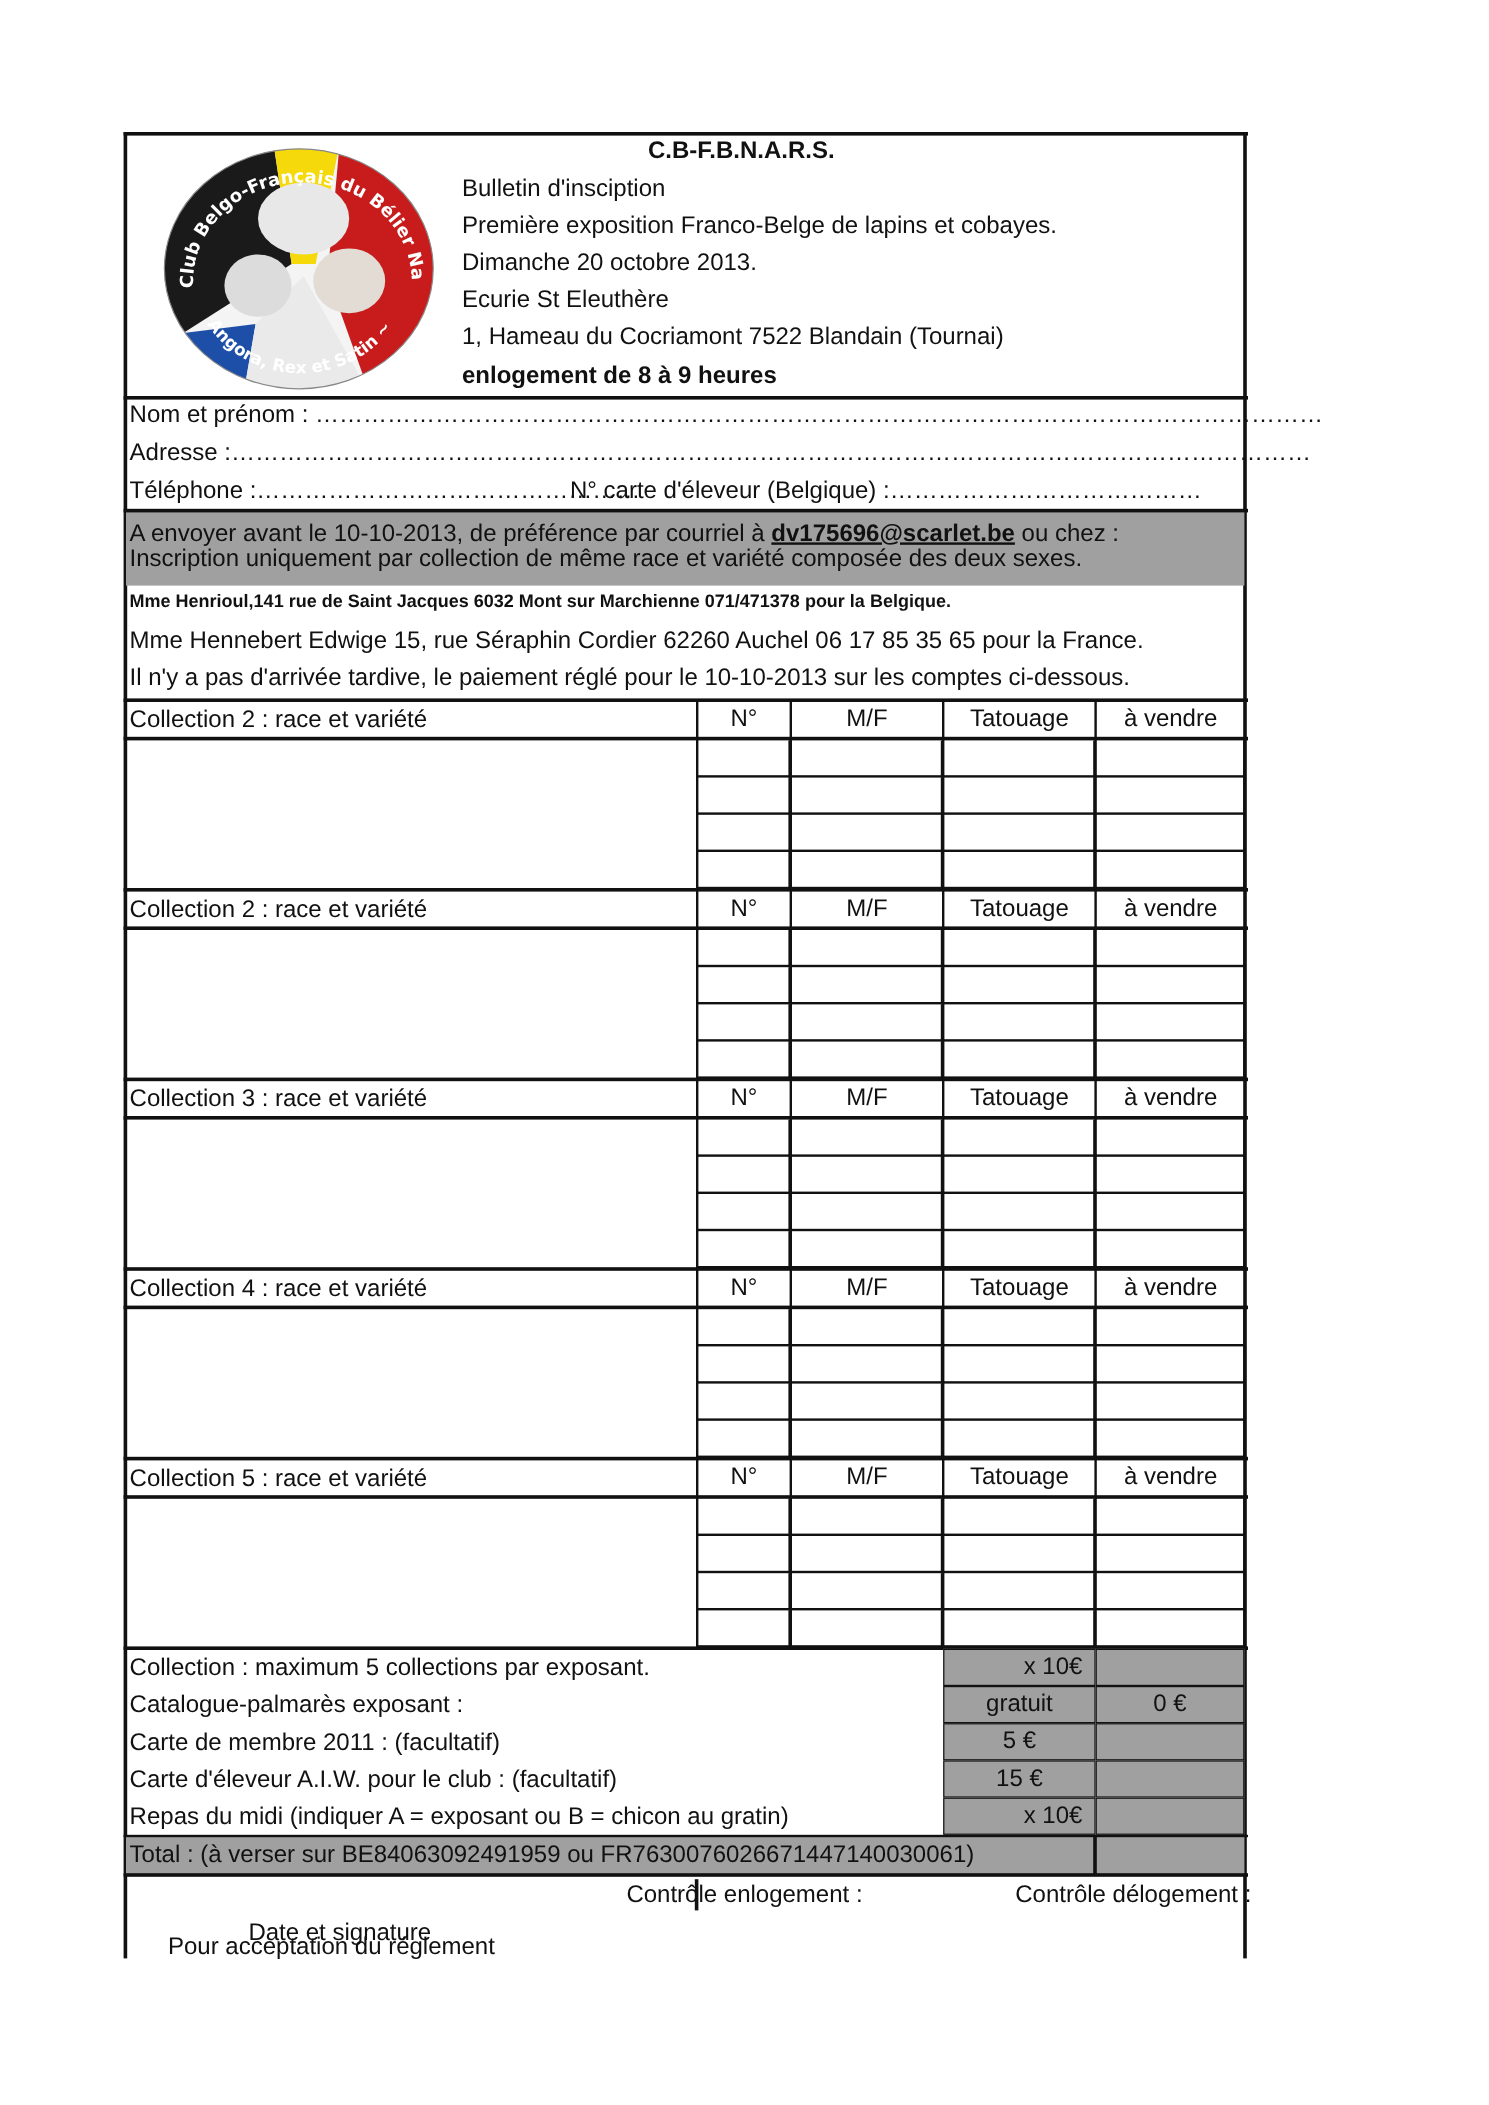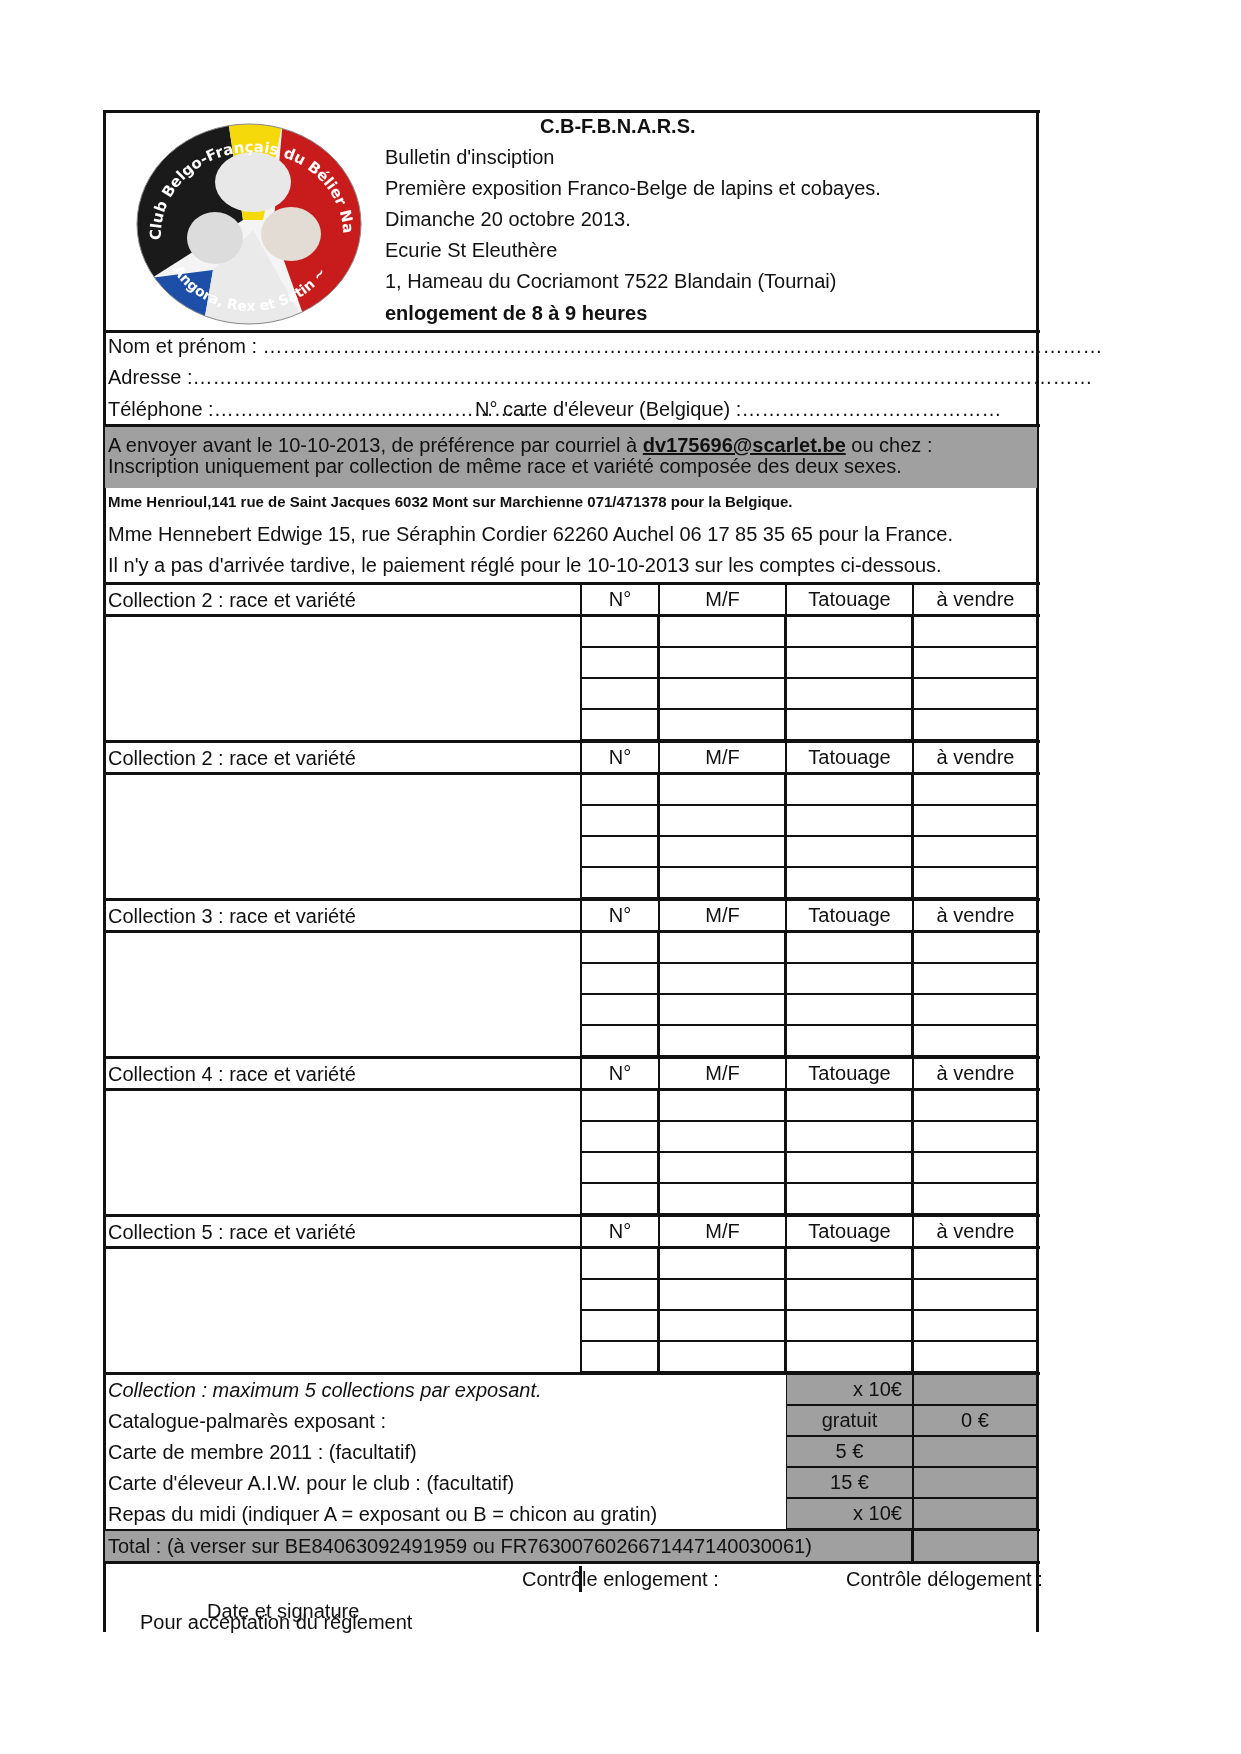--- a/index.html
+++ b/index.html
@@ -217,21 +217,21 @@
     <div class="abs" style="left:786px;top:1342px;width:127px;height:31px;border-right:2px solid #111;border-bottom:2px solid #111;"></div>
     <div class="abs" style="left:913px;top:1342px;width:125px;height:31px;border-right:2px solid #111;border-bottom:2px solid #111;"></div>
     <div class="vl" style="left:580px;top:1215px;width:2px;height:158px;"></div>
     <div class="vl" style="left:658px;top:1215px;width:2px;height:158px;"></div>
     <div class="vl" style="left:785px;top:1215px;width:2px;height:158px;"></div>
     <div class="vl" style="left:912px;top:1215px;width:2px;height:158px;"></div>
   </div>
 
 <div id="summary">
     <div class="hl" style="left:103px;top:1372px;width:937px;height:3px;"></div>
-    <div class="abs txt" style="left:108px;top:1380px;font-style:italic;">Collection : maximum 5 collections par exposant.</div>
+    <div class="abs txt" style="left:108px;top:1380px;">Collection : maximum 5 collections par exposant.</div>
     <div class="cell gray" style="left:786px;top:1374px;width:127px;height:31px;border:1px solid #111;justify-content:flex-end;padding-right:10px;">x 10€</div>
     <div class="cell gray" style="left:913px;top:1374px;width:124px;height:31px;border:1px solid #111;"></div>
     <div class="abs txt" style="left:108px;top:1411px;">Catalogue-palmarès exposant :</div>
     <div class="cell gray" style="left:786px;top:1405px;width:127px;height:31px;border:1px solid #111;">gratuit</div>
     <div class="cell gray" style="left:913px;top:1405px;width:124px;height:31px;border:1px solid #111;">0 €</div>
     <div class="abs txt" style="left:108px;top:1442px;">Carte de membre 2011 : (facultatif)</div>
     <div class="cell gray" style="left:786px;top:1436px;width:127px;height:31px;border:1px solid #111;">5 €</div>
     <div class="cell gray" style="left:913px;top:1436px;width:124px;height:31px;border:1px solid #111;"></div>
     <div class="abs txt" style="left:108px;top:1473px;">Carte d'éleveur A.I.W. pour le club : (facultatif)</div>
     <div class="cell gray" style="left:786px;top:1467px;width:127px;height:31px;border:1px solid #111;">15 €</div>

